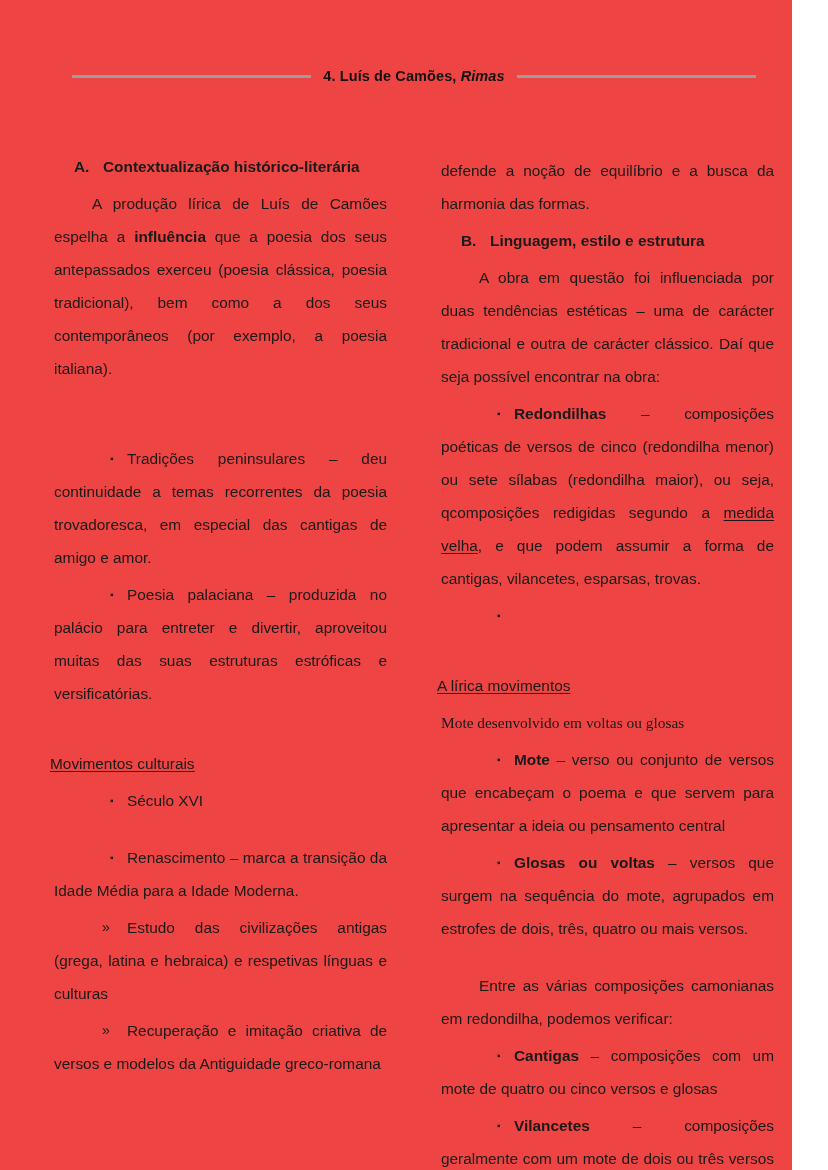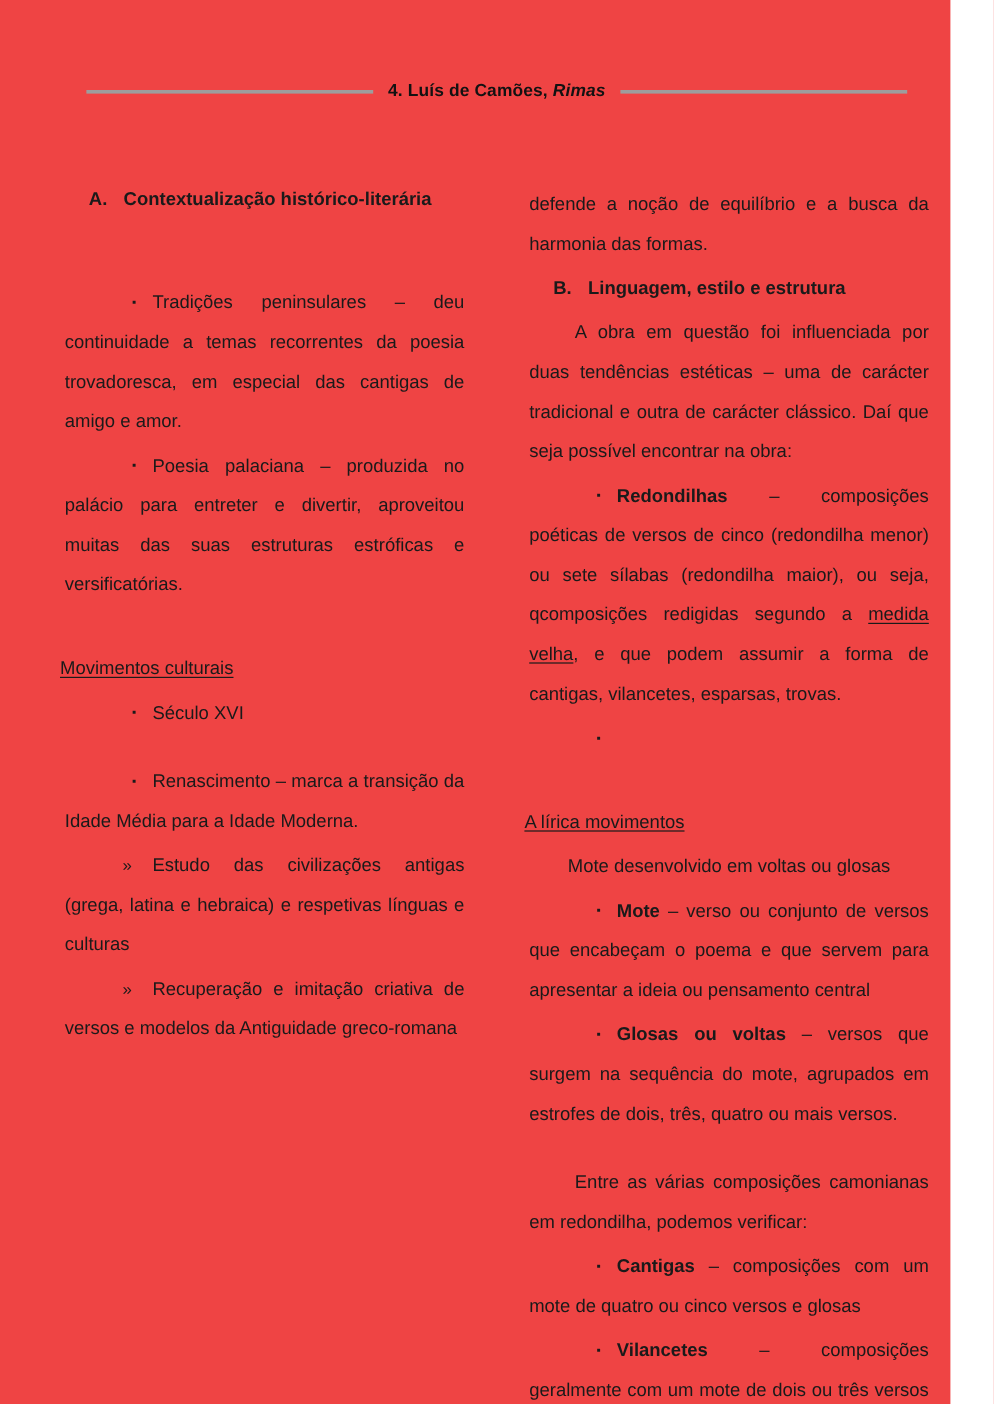--- a/index.html
+++ b/index.html
@@ -110,22 +110,23 @@
     margin: 0;
     text-align: left;
   }
   .uhead span {
     text-decoration: underline;
     text-underline-offset: 2px;
   }
 
   
   .plain {
-    text-align: center;
+    text-align: left;
     text-indent: 0;
+    font-family: Liberation Serif, serif;
   }
 
   
   .bullet {
     position: relative;
     text-indent: 28px;
   }
   .bullet > .bsym {
     position: absolute;
     left: 28px;
@@ -174,20 +175,21 @@
     </div>
     <div class="header-rule"></div>
   </div>
 
   <div class="columns">
     <div class="column" id="col-left">
         <div class="sec-head">
           <span class="marker">A.</span>
           <span class="txt">Contextualização histórico-literária</span>
         </div>
+        <p class="blk para"><span>A produção lírica de Luís de Camões espelha a </span><span class="b">influência</span><span> que a poesia dos seus antepassados exerceu (poesia clássica, poesia tradicional), bem como a dos seus contemporâneos (por exemplo, a poesia italiana).</span></p>
         <div class="spacer-half"></div>
         <div class="spacer-line"></div>
         <p class="blk bullet"><span class="bsym">▪</span><span class="bullet-indent">&nbsp;</span><span class="btext"><span>Tradições peninsulares – deu continuidade a temas recorrentes da poesia trovadoresca, em especial das cantigas de amigo e amor.</span></span></p>
         <p class="blk bullet"><span class="bsym">▪</span><span class="bullet-indent">&nbsp;</span><span class="btext"><span>Poesia palaciana – produzida no palácio para entreter e divertir, aproveitou muitas das suas estruturas estróficas e versificatórias.</span></span></p>
         <div class="spacer-line"></div>
         <div class="uhead"><span>Movimentos culturais</span></div>
         <p class="blk bullet"><span class="bsym">▪</span><span class="bullet-indent">&nbsp;</span><span class="btext"><span>Século XVI</span></span></p>
         <div class="spacer-half"></div>
         <p class="blk bullet"><span class="bsym">▪</span><span class="bullet-indent">&nbsp;</span><span class="btext"><span>Renascimento – marca a transição da Idade Média para a Idade Moderna.</span></span></p>
         <p class="blk bullet"><span class="bsym" style="font-size: 14px; left: 20px;">»</span><span class="sub-indent">&nbsp;</span><span class="btext"><span>Estudo das civilizações antigas (grega, latina e hebraica) e respetivas línguas e culturas</span></span></p>

